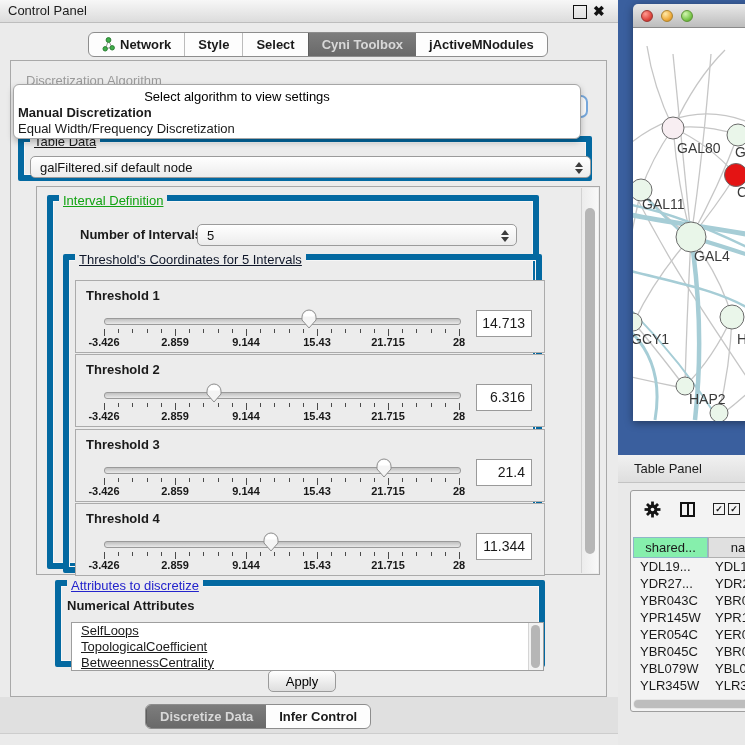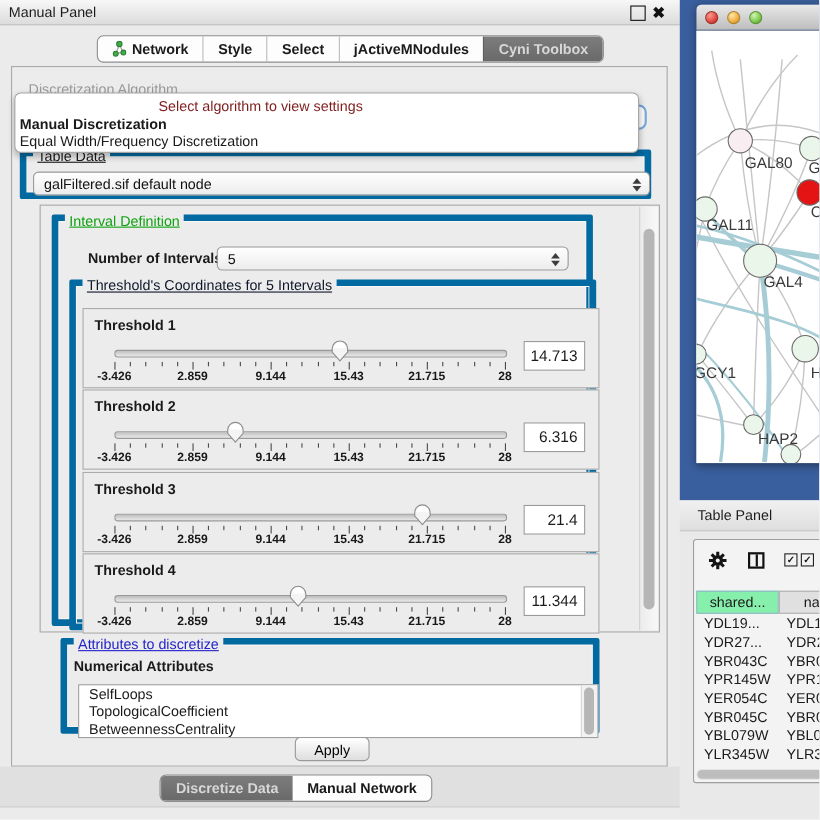--- a/index.html
+++ b/index.html
@@ -35,21 +35,21 @@
     border-radius:5px;height:22px;line-height:22px;box-sizing:border-box;padding:0 22px 0 9px;
     font-size:13px;color:#111;white-space:nowrap;overflow:hidden;}
   .spin{position:absolute;right:7px;top:4px;width:9px;height:14px;}
   .spin:before,.spin:after{content:"";position:absolute;left:1px;border-left:4px solid transparent;
     border-right:4px solid transparent;}
   .spin:before{top:1px;border-bottom:5px solid #3c3c3c;}
   .spin:after{bottom:1px;border-top:5px solid #3c3c3c;}
   
   .overlay{position:absolute;left:13px;top:84px;width:566px;height:53px;background:#ffffff;
     border:1px solid #a6a6a6;border-radius:6px;box-shadow:0 3px 6px rgba(0,0,0,.25);z-index:50;}
-  .ov-placeholder{position:absolute;left:0;right:120px;top:4px;text-align:center;color:#7f1d1d;font-size:13px;}
+  .ov-placeholder{position:absolute;left:0;right:120px;top:4px;text-align:center;color:#000000;font-size:13px;}
   .ov-opt{position:absolute;left:4px;font-size:13px;white-space:nowrap;}
   .ghost-label{position:absolute;left:26px;top:73px;color:#9a9a9a;font-size:13px;z-index:1;}
   .combo-frag{position:absolute;left:566px;top:95px;width:22px;height:23px;background:#fbfbfb;
     border:2px solid #77a8dc;border-radius:4px 7px 7px 4px;z-index:10;box-sizing:border-box;}
   
   .scrollpanel{position:absolute;left:36px;top:186px;width:564px;height:389px;background:#ececec;
     border:1px solid #a8a8a8;box-sizing:border-box;}
   .vsb{position:absolute;right:1px;top:1px;bottom:1px;width:16px;background:linear-gradient(90deg,#ececec,#f8f8f8);
     border-left:1px solid #d2d2d2;}
   .vsb .th{position:absolute;left:3px;width:10px;top:20px;height:346px;background:#b6b6b6;border-radius:6px;}
@@ -61,21 +61,21 @@
   .thumb{position:absolute;top:27px;}
   .tick{position:absolute;top:48px;width:1px;height:4px;background:#4a4a4a;}
   .tick.mj{height:7px;}
   .tlbl{position:absolute;top:55px;font-size:11px;font-weight:bold;transform:translateX(-50%);color:#181818;}
   .vbox{position:absolute;left:400px;top:29px;width:56px;height:27px;background:#ffffff;border:1px solid #9a9a9a;
     box-sizing:border-box;font-size:14px;text-align:right;line-height:25px;padding-right:6px;}
   
   .attr-head{position:absolute;left:6px;top:12px;font-weight:bold;font-size:13px;}
   .attr-list{position:absolute;left:10px;top:36px;width:473px;height:49px;background:#ffffff;
     border:1px solid #9e9e9e;box-sizing:border-box;overflow:hidden;}
-  .attr-item{height:16px;line-height:16px;padding-left:9px;font-size:13px;white-space:nowrap;}
+  .attr-item{height:16px;line-height:16px;padding-left:9px;font-size:13px;white-space:nowrap;text-decoration:underline;}
   .list-sb{position:absolute;right:0;top:0;bottom:0;width:14px;background:#f2f2f2;border-left:1px solid #d5d5d5;}
   .list-sb .th{position:absolute;left:2px;width:9px;top:2px;bottom:2px;background:#b6b6b6;border-radius:5px;}
   .apply{position:absolute;left:268px;top:670px;width:68px;height:22px;border:1px solid #9a9a9a;border-radius:5px;
     background:linear-gradient(#ffffff,#dedede);font-size:13px;font-family:"Liberation Sans",sans-serif;}
   
   .desktop{position:absolute;left:618px;top:0;width:127px;height:455px;background:#3a5f9e;}
   .net-window{position:absolute;left:15px;top:4px;width:125px;height:417px;border-radius:5px 5px 0 0;
     box-shadow:0 2px 8px rgba(0,0,0,.4);}
   .net-titlebar{position:absolute;left:0;top:0;width:125px;height:24px;border-radius:5px 5px 0 0;
     background:linear-gradient(#e9e9e9,#bdbdbd);border-bottom:1px solid #8a8a8a;box-sizing:border-box;}
@@ -109,21 +109,21 @@
   .hsb .th{position:absolute;left:1px;top:1px;height:8px;width:120px;background:#bdbdbd;border-radius:4px;}
   svg text{font-family:"Liberation Sans",sans-serif;}
 </style>
 </head>
 <body>
 
 <div id="root">
 
   <div class="cp">
     <div class="cp-titlebar">
-      <span class="cp-title">Manual Panel</span>
+      <span class="cp-title">Control Panel</span>
       <span class="wbtn float-btn"></span>
       <span class="wbtn close-btn">✖</span>
     </div>
 
     <div class="seg" id="top-tabs">
         <div class="it">
           <svg width="13" height="15" viewBox="0 0 13 15">
             <g stroke="#9a9a9a" stroke-width="1">
               <line x1="6.5" y1="3.5" x2="3.5" y2="11.5"></line>
               <line x1="6.5" y1="3.5" x2="10" y2="10.5"></line>
@@ -134,25 +134,25 @@
             <circle cx="10.2" cy="10.8" r="2.2" fill="#3fae49" stroke="#2c7e34"></circle>
           </svg>
           <span>Network</span>
         </div>
         <div class="it">
           <span>Style</span>
         </div>
         <div class="it">
           <span>Select</span>
         </div>
+        <div class="it sel">
+          <span>Cyni Toolbox</span>
+        </div>
         <div class="it">
           <span>jActiveMNodules</span>
-        </div>
-        <div class="it sel">
-          <span>Cyni Toolbox</span>
         </div>
       </div>
 
     <div class="cp-main"></div>
 
     <span class="ghost-label">Discretization Algorithm</span>
     <div class="combo-frag"></div>
 
     <div class="overlay">
       <div class="ov-placeholder">Select algorithm to view settings</div>
@@ -369,21 +369,21 @@
     </div>
 
     <button class="apply">Apply</button>
 
     <div class="cp-bottomband"></div>
     <div class="seg" id="bottom-tabs">
         <div class="it sel">
           <span>Discretize Data</span>
         </div>
         <div class="it">
-          <span>Manual Network</span>
+          <span>Infer Control</span>
         </div>
       </div>
   </div>
 
   <div class="desktop">
     <div class="net-window">
       <div class="net-titlebar">
         <span class="light red"></span>
         <span class="light yellow"></span>
         <span class="light green"></span>

